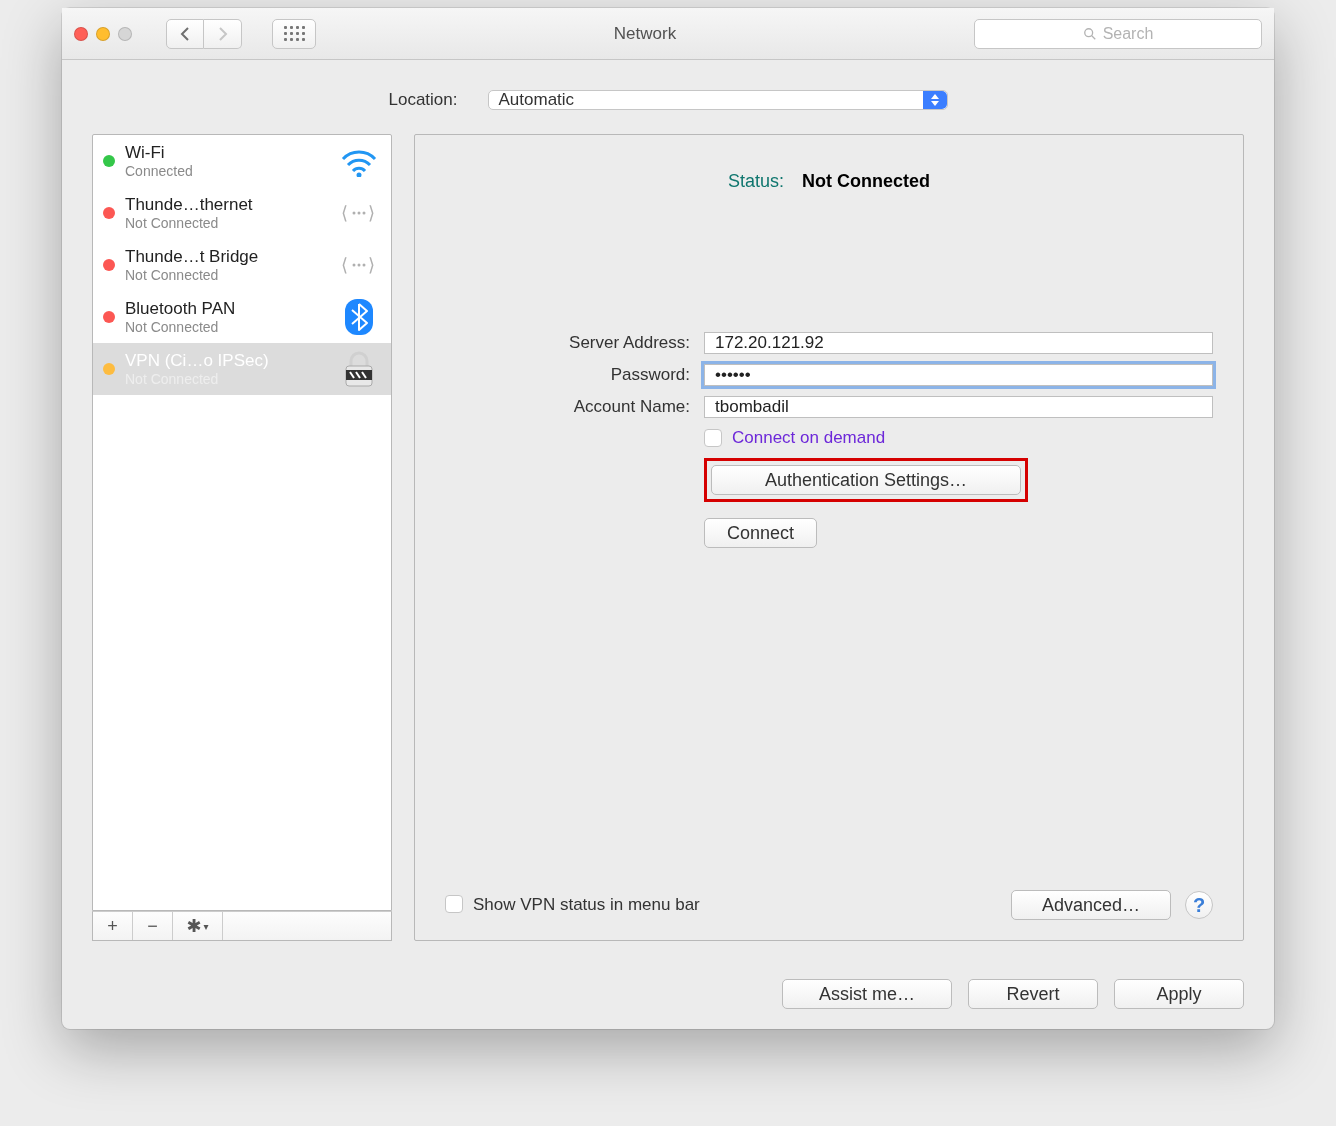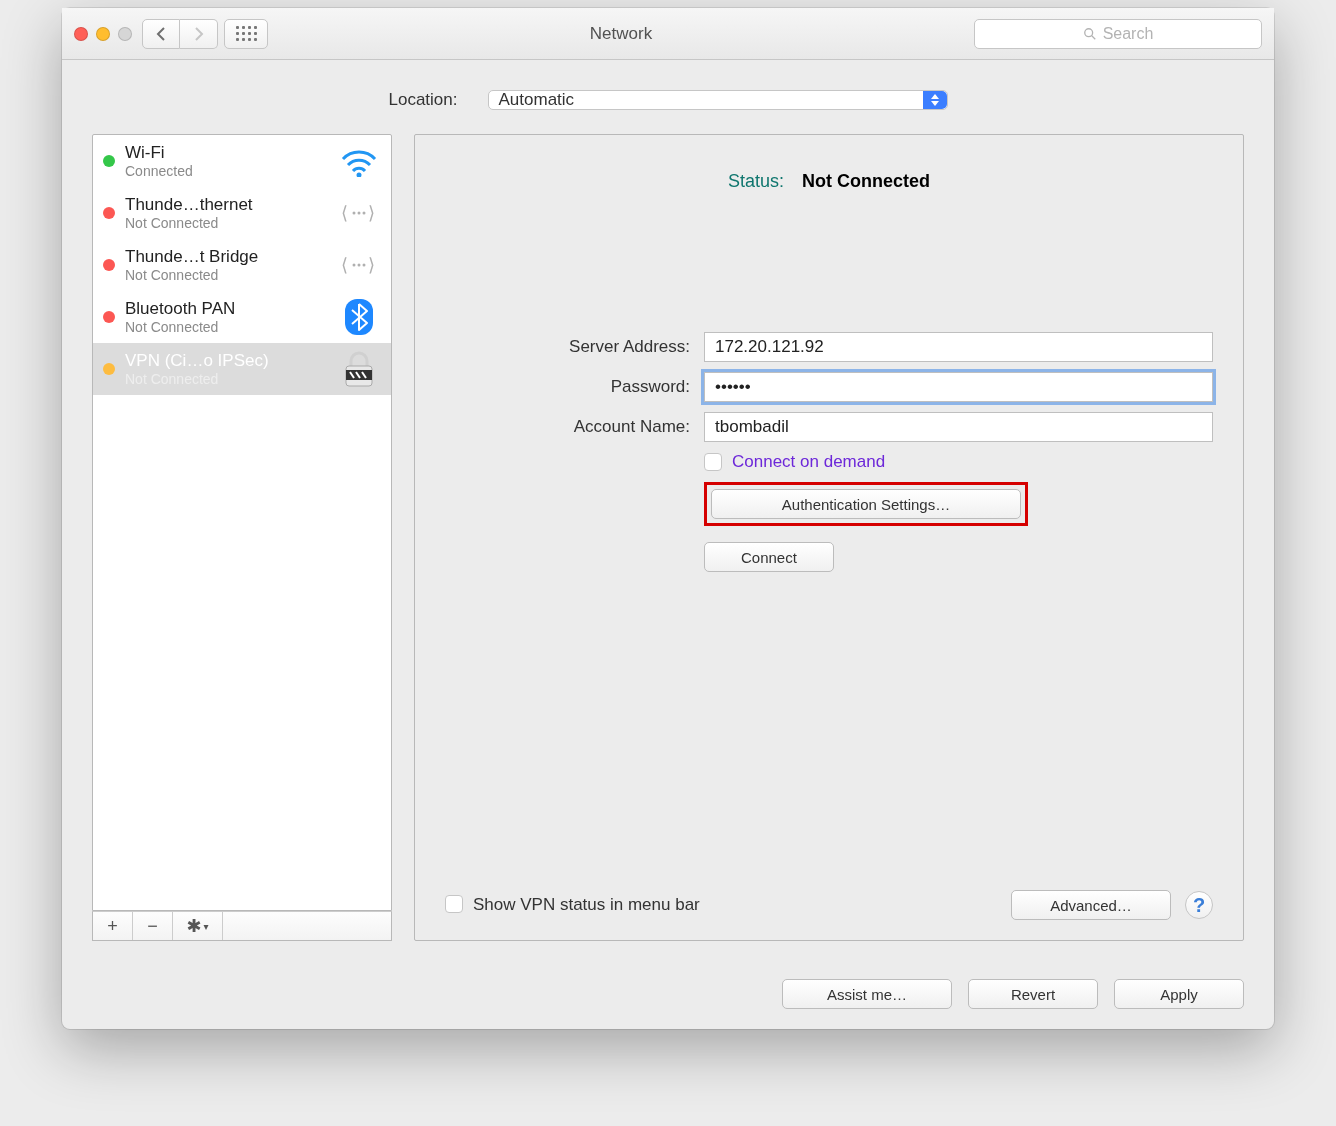--- a/index.html
+++ b/index.html
@@ -18,21 +18,21 @@
 }
 
 
 .titlebar {
   height: 52px;
   border-bottom: 1px solid #c6c6c6;
   background: linear-gradient(#f6f6f6,#e8e8e8);
   display: flex;
   align-items: center;
   padding: 0 12px;
-  gap: 0;
+  gap: 24px;
 }
 .traffic-lights { display: flex; gap: 8px; margin-right: 10px; }
 .dot { width: 14px; height: 14px; border-radius: 50%; border: 0.5px solid rgba(0,0,0,.15); }
 .dot.red { background: #ff5f57; }
 .dot.yellow { background: #ffbd2e; }
 .dot.gray { background: #d6d6d6; }
 
 .nav-group { display: flex; }
 .nav-btn {
   width: 38px; height: 30px;
@@ -131,32 +131,32 @@
   border-radius: 2px; padding: 36px 30px 20px; display: flex; flex-direction: column;
 }
 .status-row { display: flex; justify-content: center; gap: 18px; font-size: 18px; margin-bottom: 140px; }
 .status-lbl { color: #0f766e; }
 .status-val { font-weight: 700; color: #000; }
 
 .form { display: flex; flex-direction: column; gap: 10px; }
 .form-row { display: flex; align-items: center; gap: 14px; }
 .form-lbl { width: 245px; text-align: right; font-size: 17px; color: #333; }
 .form-input {
-  flex: 1; height: 30px; background: #fff; border: 1px solid #bfbfbf;
+  flex: 1; height: 22px; background: #fff; border: 1px solid #bfbfbf;
   border-radius: 0; padding: 0 10px; font-size: 17px; color: #222;
 }
 .form-input.focused { outline: 3px solid #8cb4e8; }
 .form-row.offset { padding-left: 259px; }
 .checkbox-row { display: flex; align-items: center; gap: 10px; font-size: 17px; color: #6d28d9; }
 .chk { width: 18px; height: 18px; border: 1px solid #c6c6c6; border-radius: 4px; background: #fff; }
 
 .btn {
   height: 30px; background: linear-gradient(#ffffff,#f0f0f0);
   border: 1px solid #bcbcbc; border-radius: 5px;
-  padding: 0 36px; font-size: 15px; color: #333;
+  padding: 0 22px; font-size: 18px; color: #333;
   display: inline-flex; align-items: center; justify-content: center;
 }
 .highlight-box { border: 3px solid #d50000; padding: 4px; display: inline-block; }
 
 .content-footer { margin-top: auto; display: flex; align-items: center; padding-top: 20px; }
 .content-footer .left { display: flex; gap: 10px; font-size: 17px; color: #333; }
 .content-footer .right { margin-left: auto; display: flex; align-items: center; gap: 14px; }
 .help-btn {
   width: 28px; height: 28px; border-radius: 50%; border: 1px solid #c6c6c6;
   background: linear-gradient(#fff,#f0f0f0);

